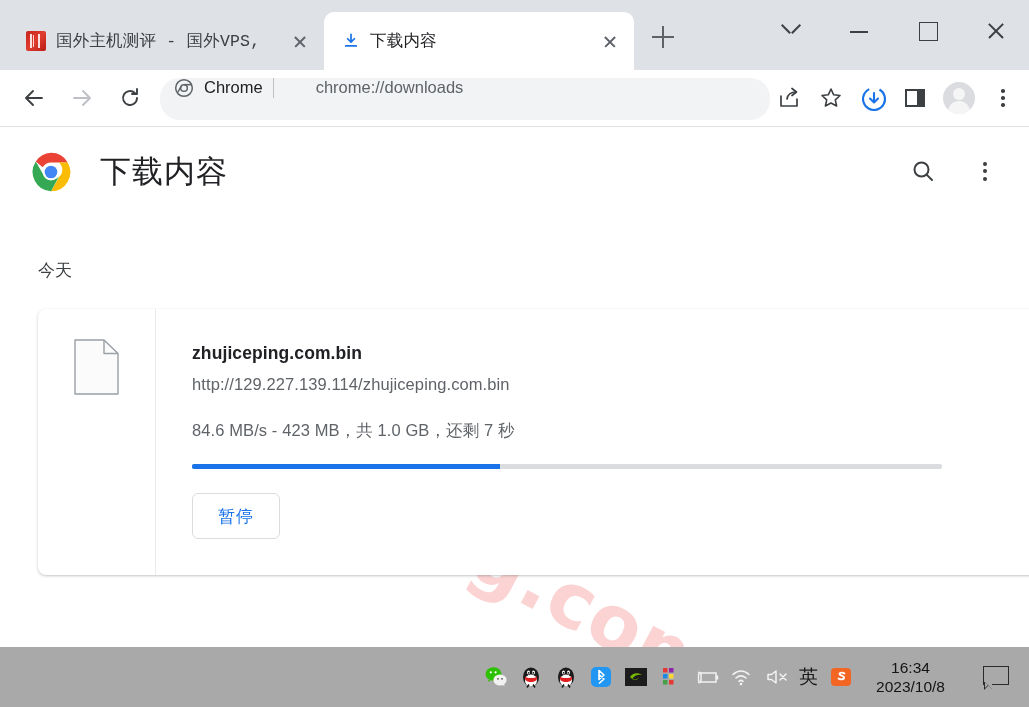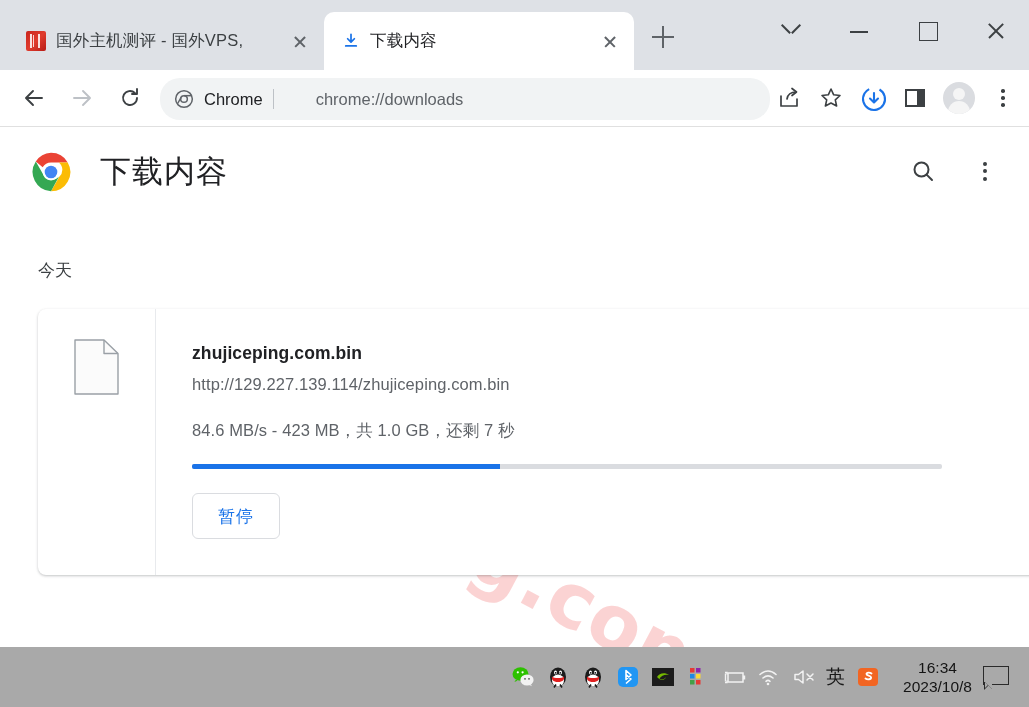--- a/index.html
+++ b/index.html
@@ -24,21 +24,21 @@
     border-radius: 10px 10px 0 0;
     cursor: default;
   }
   .tab.inactive { left: 8px; width: 316px; }
   .tab.active {
     left: 324px; width: 310px; background: #ffffff;
     box-shadow: 0 0 0 0 transparent;
   }
   .tab-title {
     flex: 1 1 auto; white-space: nowrap; overflow: hidden;
-    text-overflow: clip; font-size: 16.5px; letter-spacing: .2px;
+    text-overflow: clip; font-size: 16.5px; letter-spacing: .2px; font-family: Liberation Mono, monospace;
   }
   .tab.active .tab-title { color: #202124; }
   .favicon-seal {
     width: 20px; height: 20px; flex: none; border-radius: 2px;
     background:
       linear-gradient(135deg, #c9241c 0%, #e03c2e 50%, #b81c16 100%);
     position: relative; overflow: hidden;
   }
   .favicon-seal::before, .favicon-seal::after {
     content: ""; position: absolute; background: #ffffff; opacity: .85;
@@ -96,21 +96,21 @@
   
   .toolbar {
     position: absolute; left: 0; top: 70px; width: 1029px; height: 56px;
     background: #ffffff; display: flex; align-items: center;
   }
   .navbtn { width: 40px; height: 40px; position: relative; flex: none; }
   .navbtn svg { position: absolute; left: 8px; top: 8px; }
   .omnibox {
     position: absolute; left: 160px; top: 78px; width: 610px; height: 42px;
     background: #f1f3f4; border-radius: 20px;
-    display: flex; align-items: center; padding: 0 14px; gap: 10px;
+    display: flex; align-items: flex-start; padding: 0 14px; gap: 10px;
   }
   .omni-chrome-icon { width: 20px; height: 20px; flex: none; }
   .omni-label {
     font-size: 16.5px; color: #202124; white-space: nowrap;
   }
   .omni-sep { width: 1px; height: 20px; background: #bdc1c6; flex: none; }
   .omni-url {
     font-size: 16.5px; color: #5f6368; white-space: nowrap; overflow: hidden; margin-left: 32px;
   }
   .tb-right {
@@ -226,21 +226,21 @@
     position: absolute; left: 0; top: 647px; width: 1029px; height: 60px;
     background: #a9a9a9;
     display: flex; align-items: center; justify-content: flex-end;
   }
   .tray { display: flex; align-items: center; gap: 11px; padding-right: 8px; }
   .tray-ico { width: 24px; height: 24px; position: relative; flex: none; }
   .tray-text {
     font-size: 19px; color: #1a1a1a; font-family: "DejaVu Sans", sans-serif;
   }
   .clock {
-    margin-left: 12px; margin-right: 0; text-align: center; line-height: 1.25;
+    margin-left: 12px; margin-right: 27px; text-align: center; line-height: 1.25;
     color: #141414; font-size: 15.5px;
   }
   .notif {
     width: 26px; height: 22px; margin-right: 12px; position: relative;
   }
   .notif::before {
     content: ""; position: absolute; left: 0; top: 0; width: 24px; height: 17px;
     border: 1.6px solid #2a2a2a; background: transparent;
   }
   .notif::after {

